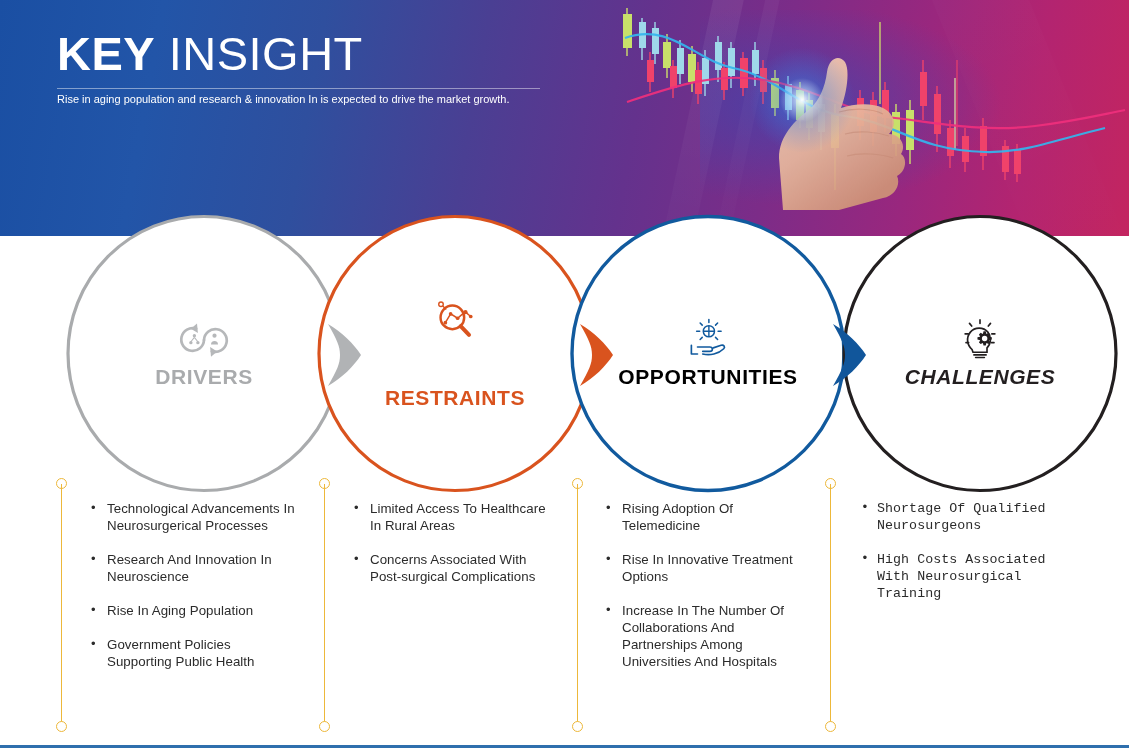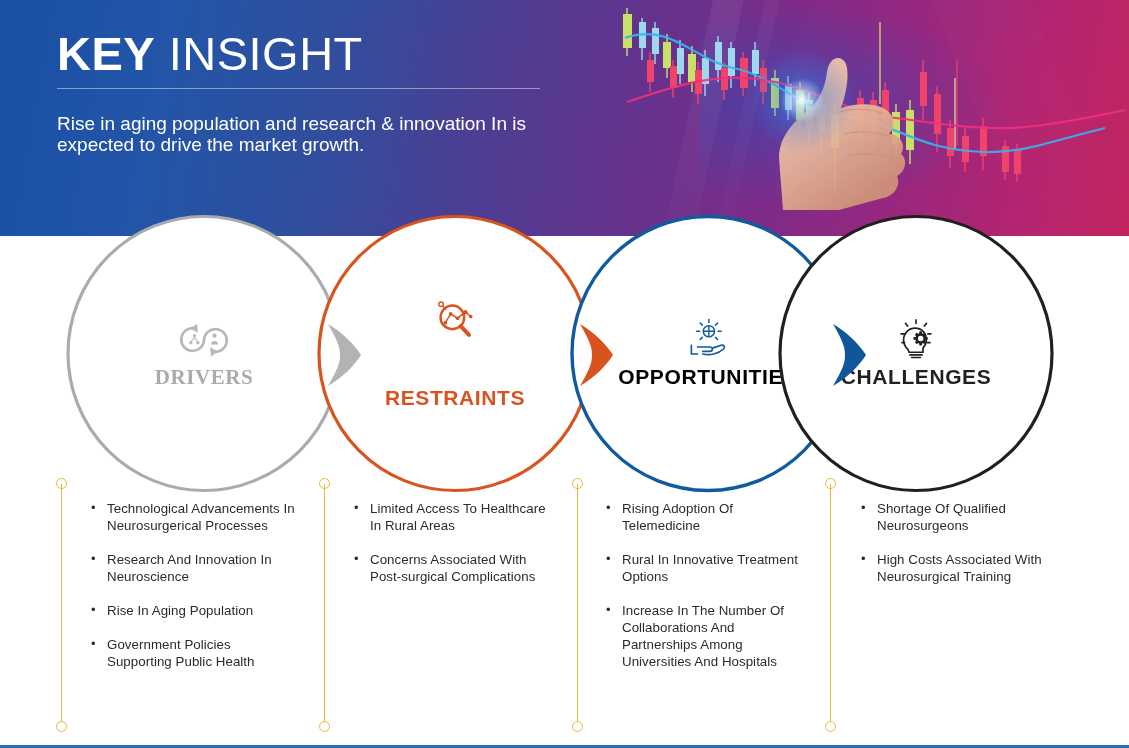--- a/index.html
+++ b/index.html
@@ -111,23 +111,23 @@
   .title .bold {
     font-weight: 700;
   }
   .title-rule {
     margin-top: 6px;
     width: 483px;
     height: 1px;
     background: rgba(255,255,255,0.45);
   }
   .subtitle {
-    margin: 24px 0 0 0;
+    margin: 0 0 0 0;
     color: #ffffff;
-    font-size: 19px;
+    font-size: 11px;
     line-height: 21px;
     font-weight: 400;
     width: 545px;
   }
 
   
   .flow {
     position: absolute;
     left: 0;
     top: 204px;
@@ -171,24 +171,24 @@
     margin-bottom: 3px;
   }
   .stage-label {
     font-size: 21px;
     font-weight: 700;
     letter-spacing: 0.6px;
     text-align: center;
     white-space: nowrap;
   }
 
-  .c-drivers       { left: 64px; font-family: Liberation Serif, serif;  }
+  .c-drivers       { left: 64px;  }
   .c-restraints    { left: 315px; }
   .c-opportunities { left: 568px; }
-  .c-challenges    { left: 776px; }
+  .c-challenges    { left: 840px; font-style: italic; }
 
   .lbl-drivers       { color: #a9abad; }
   .lbl-restraints    { color: #d9531e; margin-top: 41px; }
   .lbl-opportunities { color: #000000; }
   .lbl-challenges    { color: #231f20; }
 
   
   .chevron {
     position: absolute;
     top: 120px;
@@ -234,21 +234,21 @@
 
   
   .col {
     position: absolute;
     top: 296px;
     width: 210px;
   }
   .col-1 { left: 85px;  }
   .col-2 { left: 348px; }
   .col-3 { left: 600px; }
-  .col-4 { left: 855px; }
+  .col-4 { left: 855px; font-family: Liberation Mono, monospace; }
 
   .bullet-list {
     margin: 0;
     padding: 0;
     list-style: none;
   }
   .bullet-list li {
     position: relative;
     padding-left: 22px;
     margin-bottom: 17px;
@@ -576,21 +576,21 @@
     <div class="col col-2">
       <ul class="bullet-list">
         <li>Limited Access To Healthcare In Rural Areas</li>
         <li>Concerns Associated With Post-surgical Complications</li>
       </ul>
     </div>
 
     <div class="col col-3">
       <ul class="bullet-list">
         <li>Rising Adoption Of Telemedicine</li>
-        <li>Rural In Innovative Treatment Options</li>
+        <li>Rise In Innovative Treatment Options</li>
         <li>Increase In The Number Of Collaborations And Partnerships Among Universities And Hospitals</li>
       </ul>
     </div>
 
     <div class="col col-4">
       <ul class="bullet-list">
         <li>Shortage Of Qualified Neurosurgeons</li>
         <li>High Costs Associated With Neurosurgical Training</li>
       </ul>
     </div>

